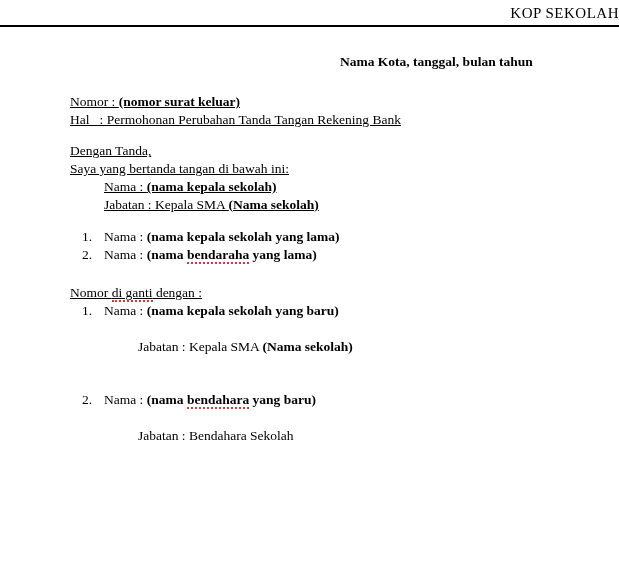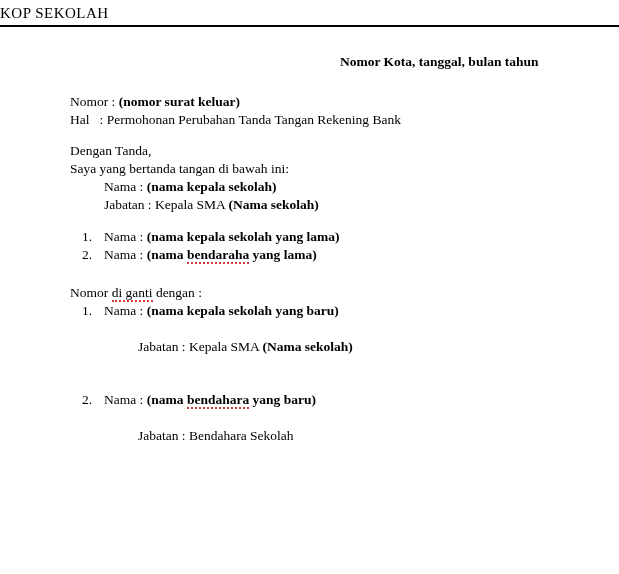--- a/index.html
+++ b/index.html
@@ -14,21 +14,21 @@
     color: #000000;
     overflow: hidden;
   }
   .page {
     position: relative;
     width: 619px;
     height: 574px;
     box-sizing: border-box;
   }
   .letterhead {
-    text-align: left;
+    text-align: right;
     font-size: 15px;
     letter-spacing: 0.5px;
     padding-top: 5px;
     padding-bottom: 3px;
   }
   .rule {
     border: 0;
     border-top: 2px solid #000000;
     margin: 0 0 0 0;
     width: 100%;
@@ -44,20 +44,21 @@
     margin-top: 26px;
     margin-bottom: 22px;
     padding-left: 270px;
     font-size: 13.5px;
   }
   .block {
     margin-bottom: 14px;
   }
   .line {
     white-space: pre-wrap;
+    text-decoration: underline;
   }
   b, .b { font-weight: bold; }
   .indent-1 { padding-left: 42px; }
   .indent-2 { padding-left: 34px; }
   .spell {
     border-bottom: 2px dotted #d23b3b;
     text-decoration: none;
   }
   ol.numbered {
     margin: 0;
@@ -81,21 +82,21 @@
 </head>
 <body>
 
 <div class="page">
 
   <div class="letterhead">KOP SEKOLAH</div>
   <hr class="rule">
 
   <div class="body-area">
 
-    <div class="date-line">Nomor Kota, tanggal, bulan tahun</div>
+    <div class="date-line">Nama Kota, tanggal, bulan tahun</div>
 
     <div class="block">
       <div class="line"><span>Nomor : </span><b>(nomor surat keluar)</b></div>
       <div class="line">Hal   : Permohonan Perubahan Tanda Tangan Rekening Bank</div>
     </div>
 
 
     <div class="block">
       <div class="line">Dengan Tanda,</div>
       <div class="line">Saya yang bertanda tangan di bawah ini:</div>

